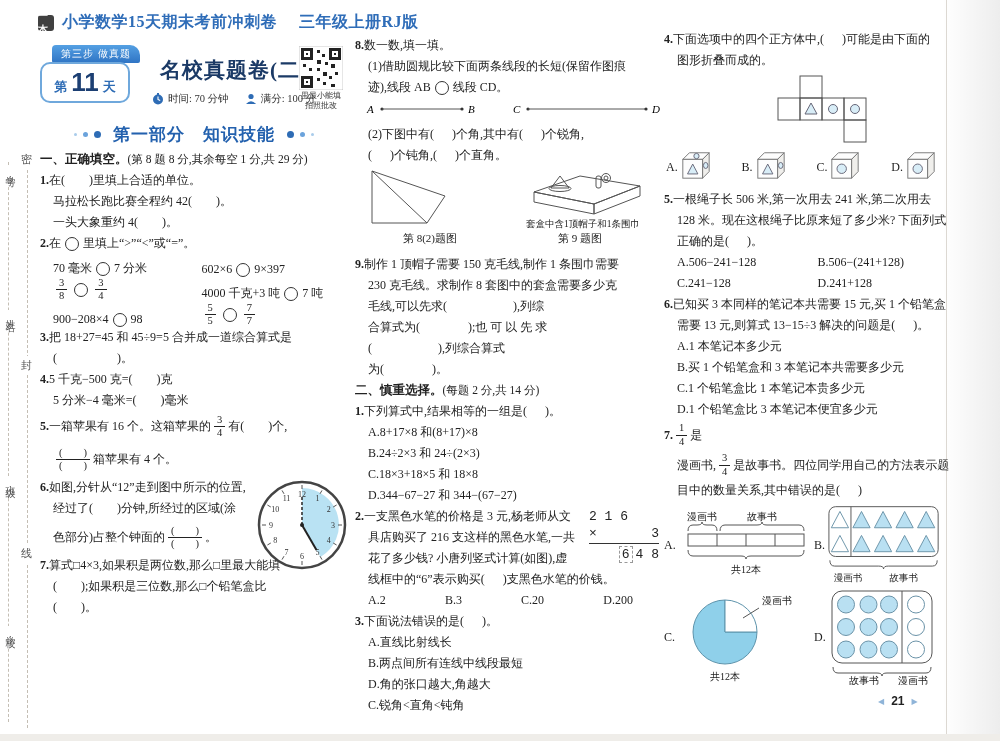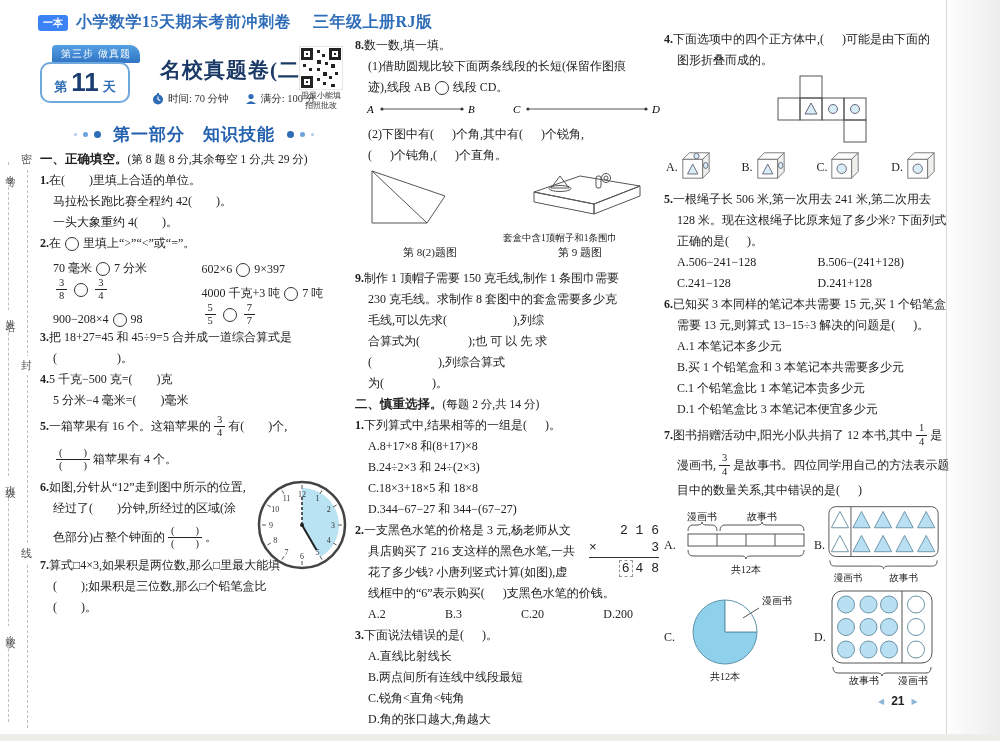--- a/index.html
+++ b/index.html
@@ -3,21 +3,21 @@
 <meta charset="utf-8">
 <style>
 *{margin:0;padding:0;box-sizing:border-box}
 body{background:#e9e7e2;font-family:"Liberation Serif","DejaVu Serif",serif}
 #page{position:relative;width:1000px;height:741px;background:#fff;overflow:hidden}
 .edge-band{position:absolute;top:0;right:0;width:58px;height:741px;background:linear-gradient(to right,rgba(0,0,0,0),rgba(0,0,0,0.07));pointer-events:none}
 .edge-line{position:absolute;top:0;left:946px;width:1px;height:741px;background:#dcd8d2}
 .bottom-band{position:absolute;left:0;top:734px;width:1000px;height:7px;background:#efede9}
 
 #top-header{position:absolute;left:38px;top:12px;display:flex;align-items:center;gap:8px}
-.logo-box{width:30px;height:16px;background:#3b82f6;border-radius:3px;color:#fff;font-size:10px;font-weight:bold;display:flex;align-items:center;justify-content:center;font-family:"Liberation Sans",sans-serif}
+.logo-box{width:16px;height:16px;background:#404040;border-radius:3px;color:#fff;font-size:10px;font-weight:bold;display:flex;align-items:center;justify-content:center;font-family:"Liberation Sans",sans-serif}
 .series-title{color:#2f6db8;font-size:16px;font-weight:bold;letter-spacing:.5px}
 .edition{color:#2f6db8;font-size:16px;font-weight:bold;margin-left:14px;letter-spacing:.5px}
 
 .ribbon{position:absolute;left:52px;top:45px;width:88px;height:18px;background:linear-gradient(#54a0e3,#2f74c4);border-radius:4px 10px 2px 2px;color:#fff;font-size:10px;display:flex;align-items:center;justify-content:center;letter-spacing:1px;font-family:"Liberation Sans",sans-serif}
 .daybox{position:absolute;left:40px;top:62px;width:90px;height:41px;background:#fff;border:2px solid #6fa8dc;border-radius:10px;display:flex;align-items:baseline;justify-content:center;gap:4px;padding-top:6px}
 .day-aff{color:#2e6cb5;font-size:13px;font-weight:bold}
 .day-num{color:#1c3f73;font-size:26px;font-weight:bold;line-height:24px;font-family:"Liberation Sans",sans-serif}
 .paper-title{position:absolute;left:128px;top:56px;width:212px;text-align:center;font-size:21px;font-weight:bold;color:#1b3a66;letter-spacing:1px}
 .meta-row{position:absolute;left:118px;top:92px;width:232px;display:flex;justify-content:center;gap:16px;font-size:10.5px;color:#333;align-items:center}
 .meta-item{display:flex;align-items:center;gap:4px}
@@ -50,26 +50,26 @@
 .frac .fn{border-bottom:1px solid #222;padding:0 3px}
 .frac .fd{padding:0 3px}
 .tall{min-height:30px}
 .cmp-row{display:flex;padding-left:13px;align-items:flex-end;min-height:23px}
 .cmp-cell{flex:1;display:flex;align-items:center;white-space:pre}
 .q-wrap{position:relative}
 .opt-row4{display:flex;justify-content:space-between;padding:0 30px 0 13px;line-height:21px;white-space:pre}
 .opt-grid{display:flex;line-height:21px}
 .opt-grid>div{width:50%;white-space:pre;padding-left:13px}
 .fig-row{display:flex;align-items:flex-start;margin:2px 0 0 6px}
-.fig-note{font-size:9.5px;text-align:left;margin-top:16px;line-height:12px}
+.fig-note{font-size:9.5px;text-align:center;margin-top:2px;line-height:12px}
 .cap-row{display:flex;font-size:11px;margin:1px 0 8px 0}
 .cap-8{width:150px;text-align:center}
 .cap-9{width:150px;text-align:center}
 .mult{position:absolute;right:4px;top:2px;width:70px;font-family:"Liberation Mono",monospace;font-size:13px;color:#222}
-.m-row{text-align:right;line-height:17px;white-space:pre}
+.m-row{text-align:left;line-height:17px;white-space:pre}
 .m-op{display:flex;justify-content:space-between;border-bottom:1.5px solid #333;padding-bottom:1px}
 .m-res{display:flex;justify-content:flex-end;align-items:center;gap:3px;padding-top:2px}
 .dbox{border:1px dashed #999;padding:0 2px}
 .cubes-row{display:flex;justify-content:space-between;align-items:center;padding:2px 8px 2px 2px;margin-bottom:2px}
 .cube-item{display:flex;align-items:center;gap:2px}
 .cube-label{font-size:12px}
 .d-row{display:flex;align-items:center;margin-top:2px}
 .d-row .left{width:150px;display:flex;align-items:center;gap:2px}
 .d-row .right{width:128px;display:flex;align-items:center;gap:2px}
 svg text{font-family:"Liberation Serif","DejaVu Serif",serif}
@@ -336,22 +336,22 @@
       <div class="opt-row4">
         <span>A.2</span>
         <span>B.3</span>
         <span>C.20</span>
         <span>D.200</span>
       </div>
     </div>
     <div class="ln"><span class="qnum">3.</span><span>下面说法错误的是(      )。</span></div>
     <div class="ln ind"><span>A.直线比射线长</span></div>
     <div class="ln ind"><span>B.两点间所有连线中线段最短</span></div>
+    <div class="ln ind"><span>D.角的张口越大,角越大</span></div>
     <div class="ln ind"><span>C.锐角&lt;直角&lt;钝角</span></div>
-    <div class="ln ind"><span>D.角的张口越大,角越大</span></div>
   </div>
 
   <div id="col3" class="col">
     <div class="ln"><span class="qnum">4.</span><span>下面选项中的四个正方体中,(      )可能是由下面的</span></div>
     <div class="ln ind"><span>图形折叠而成的。</span></div>
     <svg width="92" height="70" viewBox="0 0 92 70" style="margin:3px 0 3px 112px;display:block">
       <rect x="24" y="2" width="22" height="22" fill="#fff" class="fig-line"></rect>
       <rect x="2" y="24" width="22" height="22" fill="#fff" class="fig-line"></rect>
       <rect x="24" y="24" width="22" height="22" fill="#fff" class="fig-line"></rect>
       <rect x="46" y="24" width="22" height="22" fill="#fff" class="fig-line"></rect>
@@ -415,21 +415,21 @@
       <div>C.241−128</div>
       <div>D.241+128</div>
     </div>
     <div class="ln"><span class="qnum">6.</span><span>已知买 3 本同样的笔记本共需要 15 元,买 1 个铅笔盒</span></div>
     <div class="ln ind"><span>需要 13 元,则算式 13−15÷3 解决的问题是(      )。</span></div>
     <div class="ln ind"><span>A.1 本笔记本多少元</span></div>
     <div class="ln ind"><span>B.买 1 个铅笔盒和 3 本笔记本共需要多少元</span></div>
     <div class="ln ind"><span>C.1 个铅笔盒比 1 本笔记本贵多少元</span></div>
     <div class="ln ind"><span>D.1 个铅笔盒比 3 本笔记本便宜多少元</span></div>
     <div class="ln tall">
-      <span class="qnum">7.</span><span>图书捐赠活动中,阳光小队共捐了 12 本书,其中</span>
+      <span class="qnum">7.</span>
       <span class="frac"><span class="fn">1</span><span class="fd">4</span></span>
       <span>是</span>
     </div>
     <div class="ln ind tall">
       <span>漫画书,</span>
       <span class="frac"><span class="fn">3</span><span class="fd">4</span></span>
       <span>是故事书。四位同学用自己的方法表示题</span>
     </div>
     <div class="ln ind"><span>目中的数量关系,其中错误的是(      )</span></div>
     <div class="d-row">

